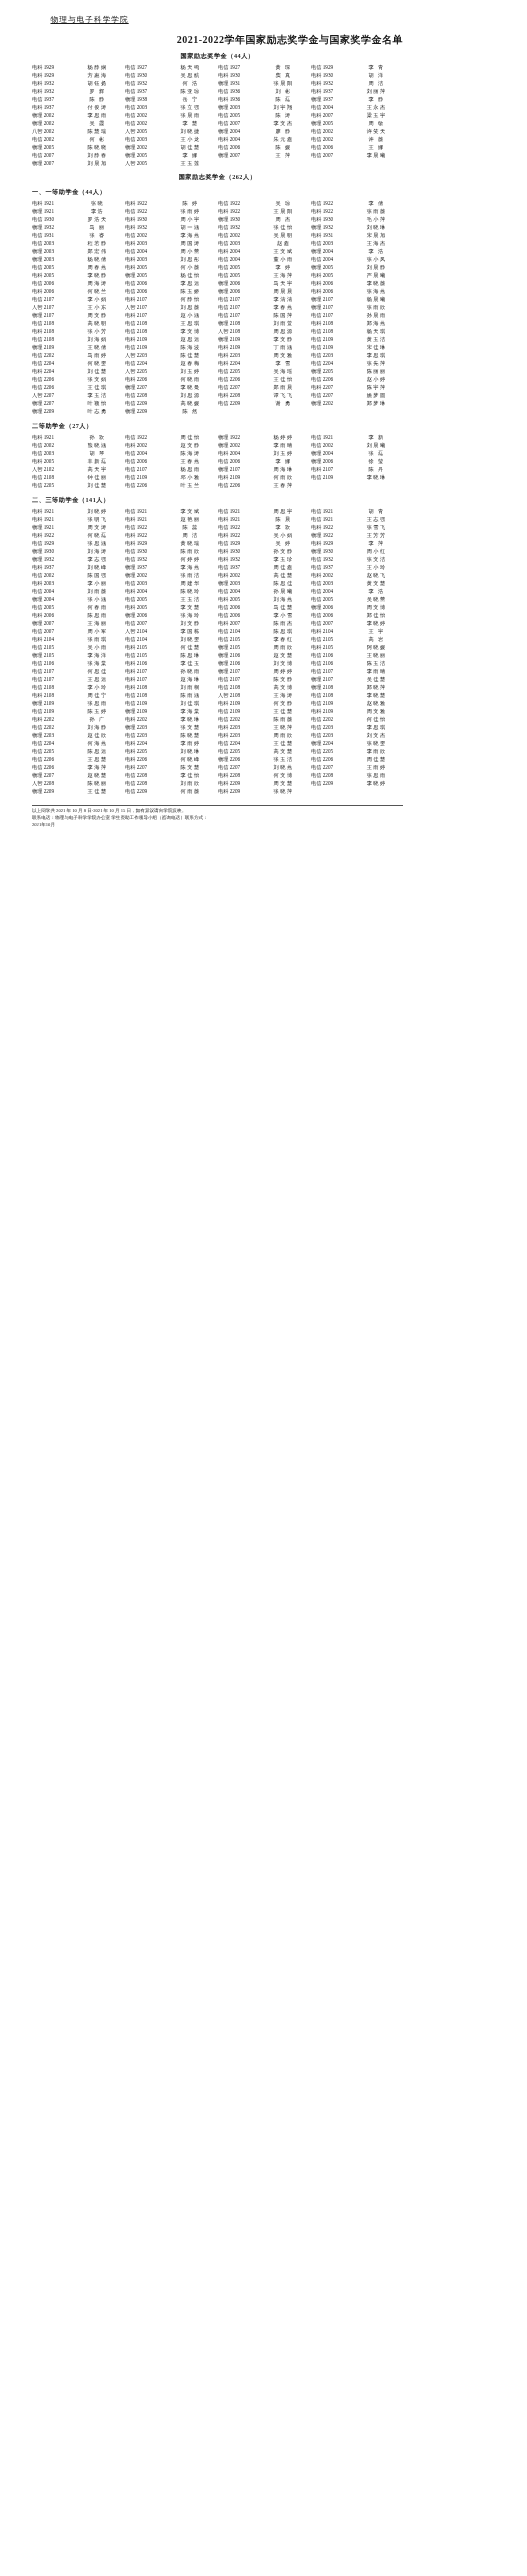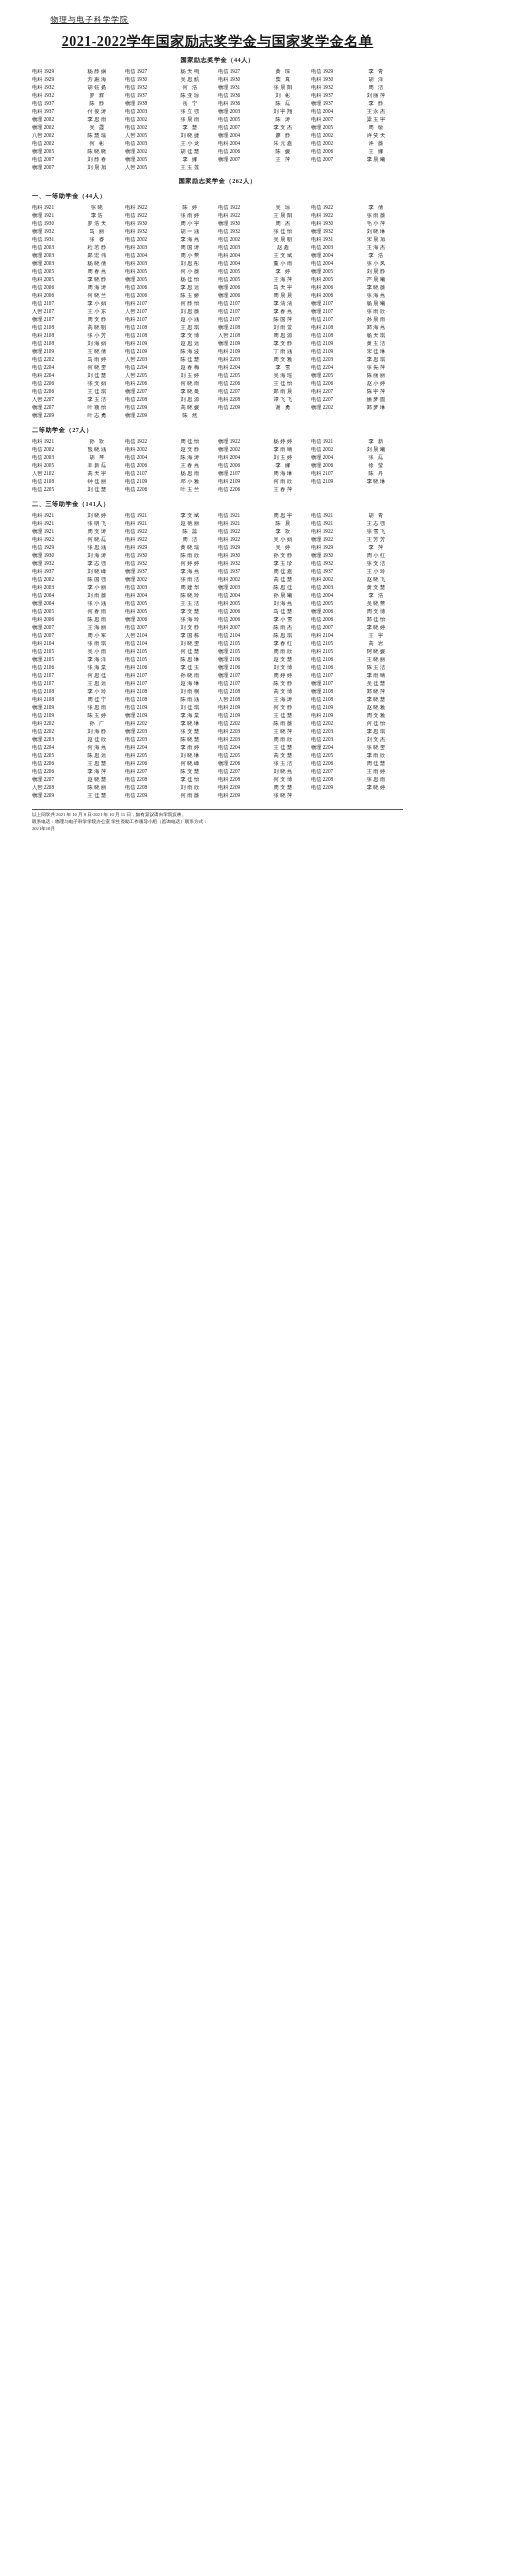--- a/index.html
+++ b/index.html
@@ -14,25 +14,24 @@
     box-sizing:border-box;
     padding:12.4px 32px 9.3px 32px;
   }
   .school {
     font-size:7.7px;
     letter-spacing:1px;
     text-decoration:underline;
     margin:3.1px 0 7.2px 18.5px;
   }
   .doc-title {
-    text-align:center;
-    font-size:14px;
+    text-align:right;
+    font-size:10px;
     font-weight:bold;
     letter-spacing:0.5px;
-    text-decoration:underline;
     margin:1px 0 5.2px 0;
   }
   .section-center {
     text-align:center;
     font-size:6.2px;
     font-weight:bold;
     margin:5.2px 0 3.1px 0;
     letter-spacing:0.5px;
   }
   .section-left {

